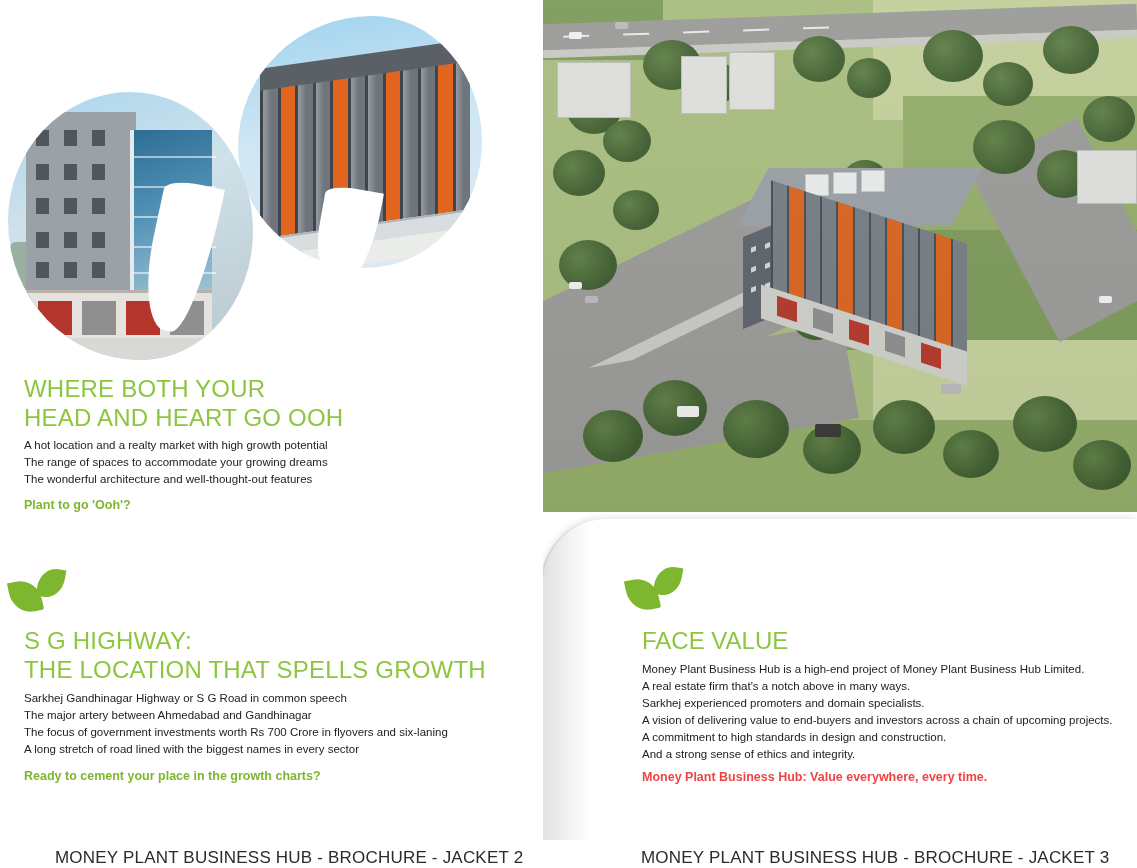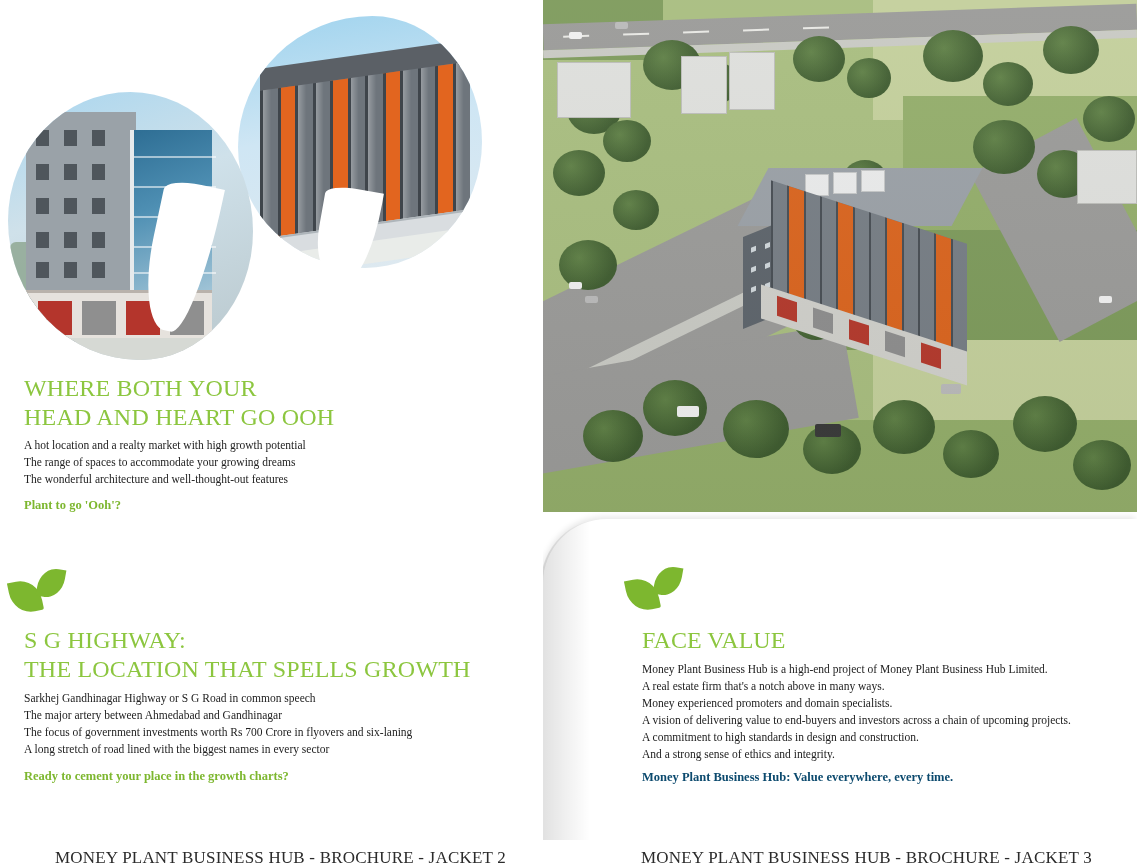--- a/index.html
+++ b/index.html
@@ -8,21 +8,20 @@
     width: 1137px; height: 868px;
     background: #ffffff;
     font-family: "Liberation Sans", sans-serif;
     overflow: hidden;
   }
   .page {
     position: relative;
     width: 1137px;
     height: 868px;
     background: #ffffff;
-    font-family: Liberation Serif, serif;
   }
 
   
   .left-panel {
     position: absolute;
     left: 0; top: 0;
     width: 531px; height: 840px;
     background: #ffffff;
     overflow: hidden;
   }
@@ -360,21 +359,21 @@
     left: 99px; top: 661px;
     font-size: 11.5px;
     line-height: 17px;
     color: #222222;
   }
   .rt-cta {
     position: absolute;
     left: 99px; top: 770px;
     font-size: 12.5px;
     font-weight: bold;
-    color: #0c4a6e;
+    color: #ef4444;
   }
 
   
   .caption {
     position: absolute;
     top: 848px;
     font-size: 17px;
     color: #2b2b2b;
     letter-spacing: .2px;
     white-space: nowrap;
@@ -606,21 +605,21 @@
     <div class="leaf-logo" id="leafR">
       <span class="leaf big"></span>
       <span class="leaf small"></span>
     </div>
 
     <div class="rt-headline">FACE VALUE</div>
 
     <div class="rt-lines">
       <div>Money Plant Business Hub is a high-end project of Money Plant Business Hub Limited.</div>
       <div>A real estate firm that's a notch above in many ways.</div>
-      <div>Money experienced promoters and domain specialists.</div>
+      <div>Sarkhej experienced promoters and domain specialists.</div>
       <div>A vision of delivering value to end-buyers and investors across a chain of upcoming projects.</div>
       <div>A commitment to high standards in design and construction.</div>
       <div>And a strong sense of ethics and integrity.</div>
     </div>
 
     <div class="rt-cta">Money Plant Business Hub: Value everywhere, every time.</div>
   </div>
 
   <div class="caption" id="capLeft">MONEY PLANT BUSINESS HUB - BROCHURE - JACKET 2</div>
   <div class="caption" id="capRight">MONEY PLANT BUSINESS HUB - BROCHURE - JACKET 3</div>

